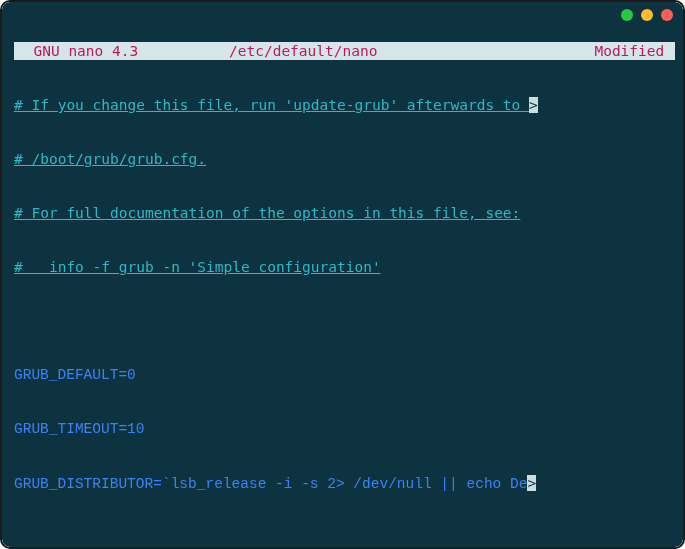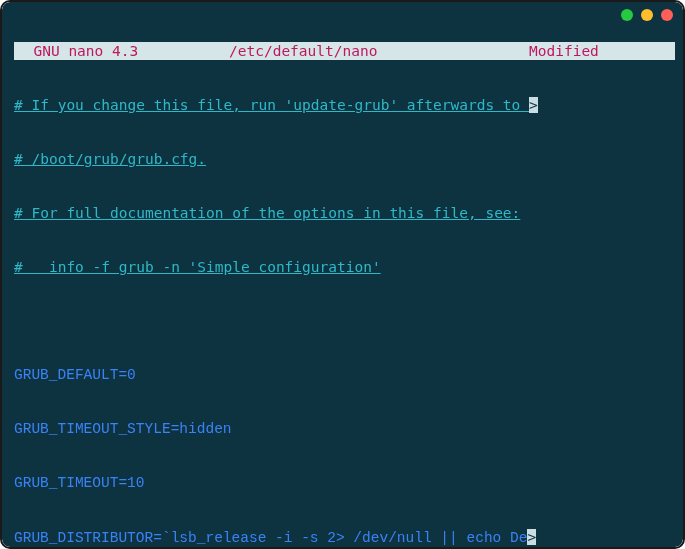--- a/index.html
+++ b/index.html
@@ -59,21 +59,21 @@
 }
 .header-line {
   display: flex;
 }
 .hdr-left, .hdr-center, .hdr-right {
   background: #d6e6e8;
   color: #be185d;
 }
 .hdr-left { width: 215px; padding-left: 2px;}
 .hdr-center { width: 300px; }
-.hdr-right { flex: 1; text-align: left; padding-right: 2px;}
+.hdr-right { flex: 1; text-align: right; padding-right: 2px;}
 
 .line { min-height: 18px; display: block; }
 .comment { color: #2fb8c8; text-decoration: underline; }
 .normal { color: #3b82f6; font-family: Liberation Mono, monospace; }
 .inv { background: #c9dde2; color: #0d3340; }
 </style>
 </head>
 <body>
 
 <div class="window">
@@ -91,21 +91,20 @@
       <span class="hdr-left">  GNU nano 4.3</span>
       <span class="hdr-center">/etc/default/nano</span>
       <span class="hdr-right">Modified </span>
     </div>
     <span class="line"><span class="comment"># If you change this file, run 'update-grub' afterwards to </span><span class="inv">&gt;</span></span>
     <span class="line comment"># /boot/grub/grub.cfg.</span>
     <span class="line comment"># For full documentation of the options in this file, see:</span>
     <span class="line comment">#   info -f grub -n 'Simple configuration'</span>
     <span class="line"></span>
     <span class="line normal">GRUB_DEFAULT=0</span>
-    <span class="line normal">GRUB_TIMEOUT_STYLE=hidden</span>
     <span class="line normal">GRUB_TIMEOUT=10</span>
     <span class="line"><span class="normal">GRUB_DISTRIBUTOR=`lsb_release -i -s 2&gt; /dev/null || echo De</span><span class="inv">&gt;</span></span>
     
     
     
     
     
     
     
     

